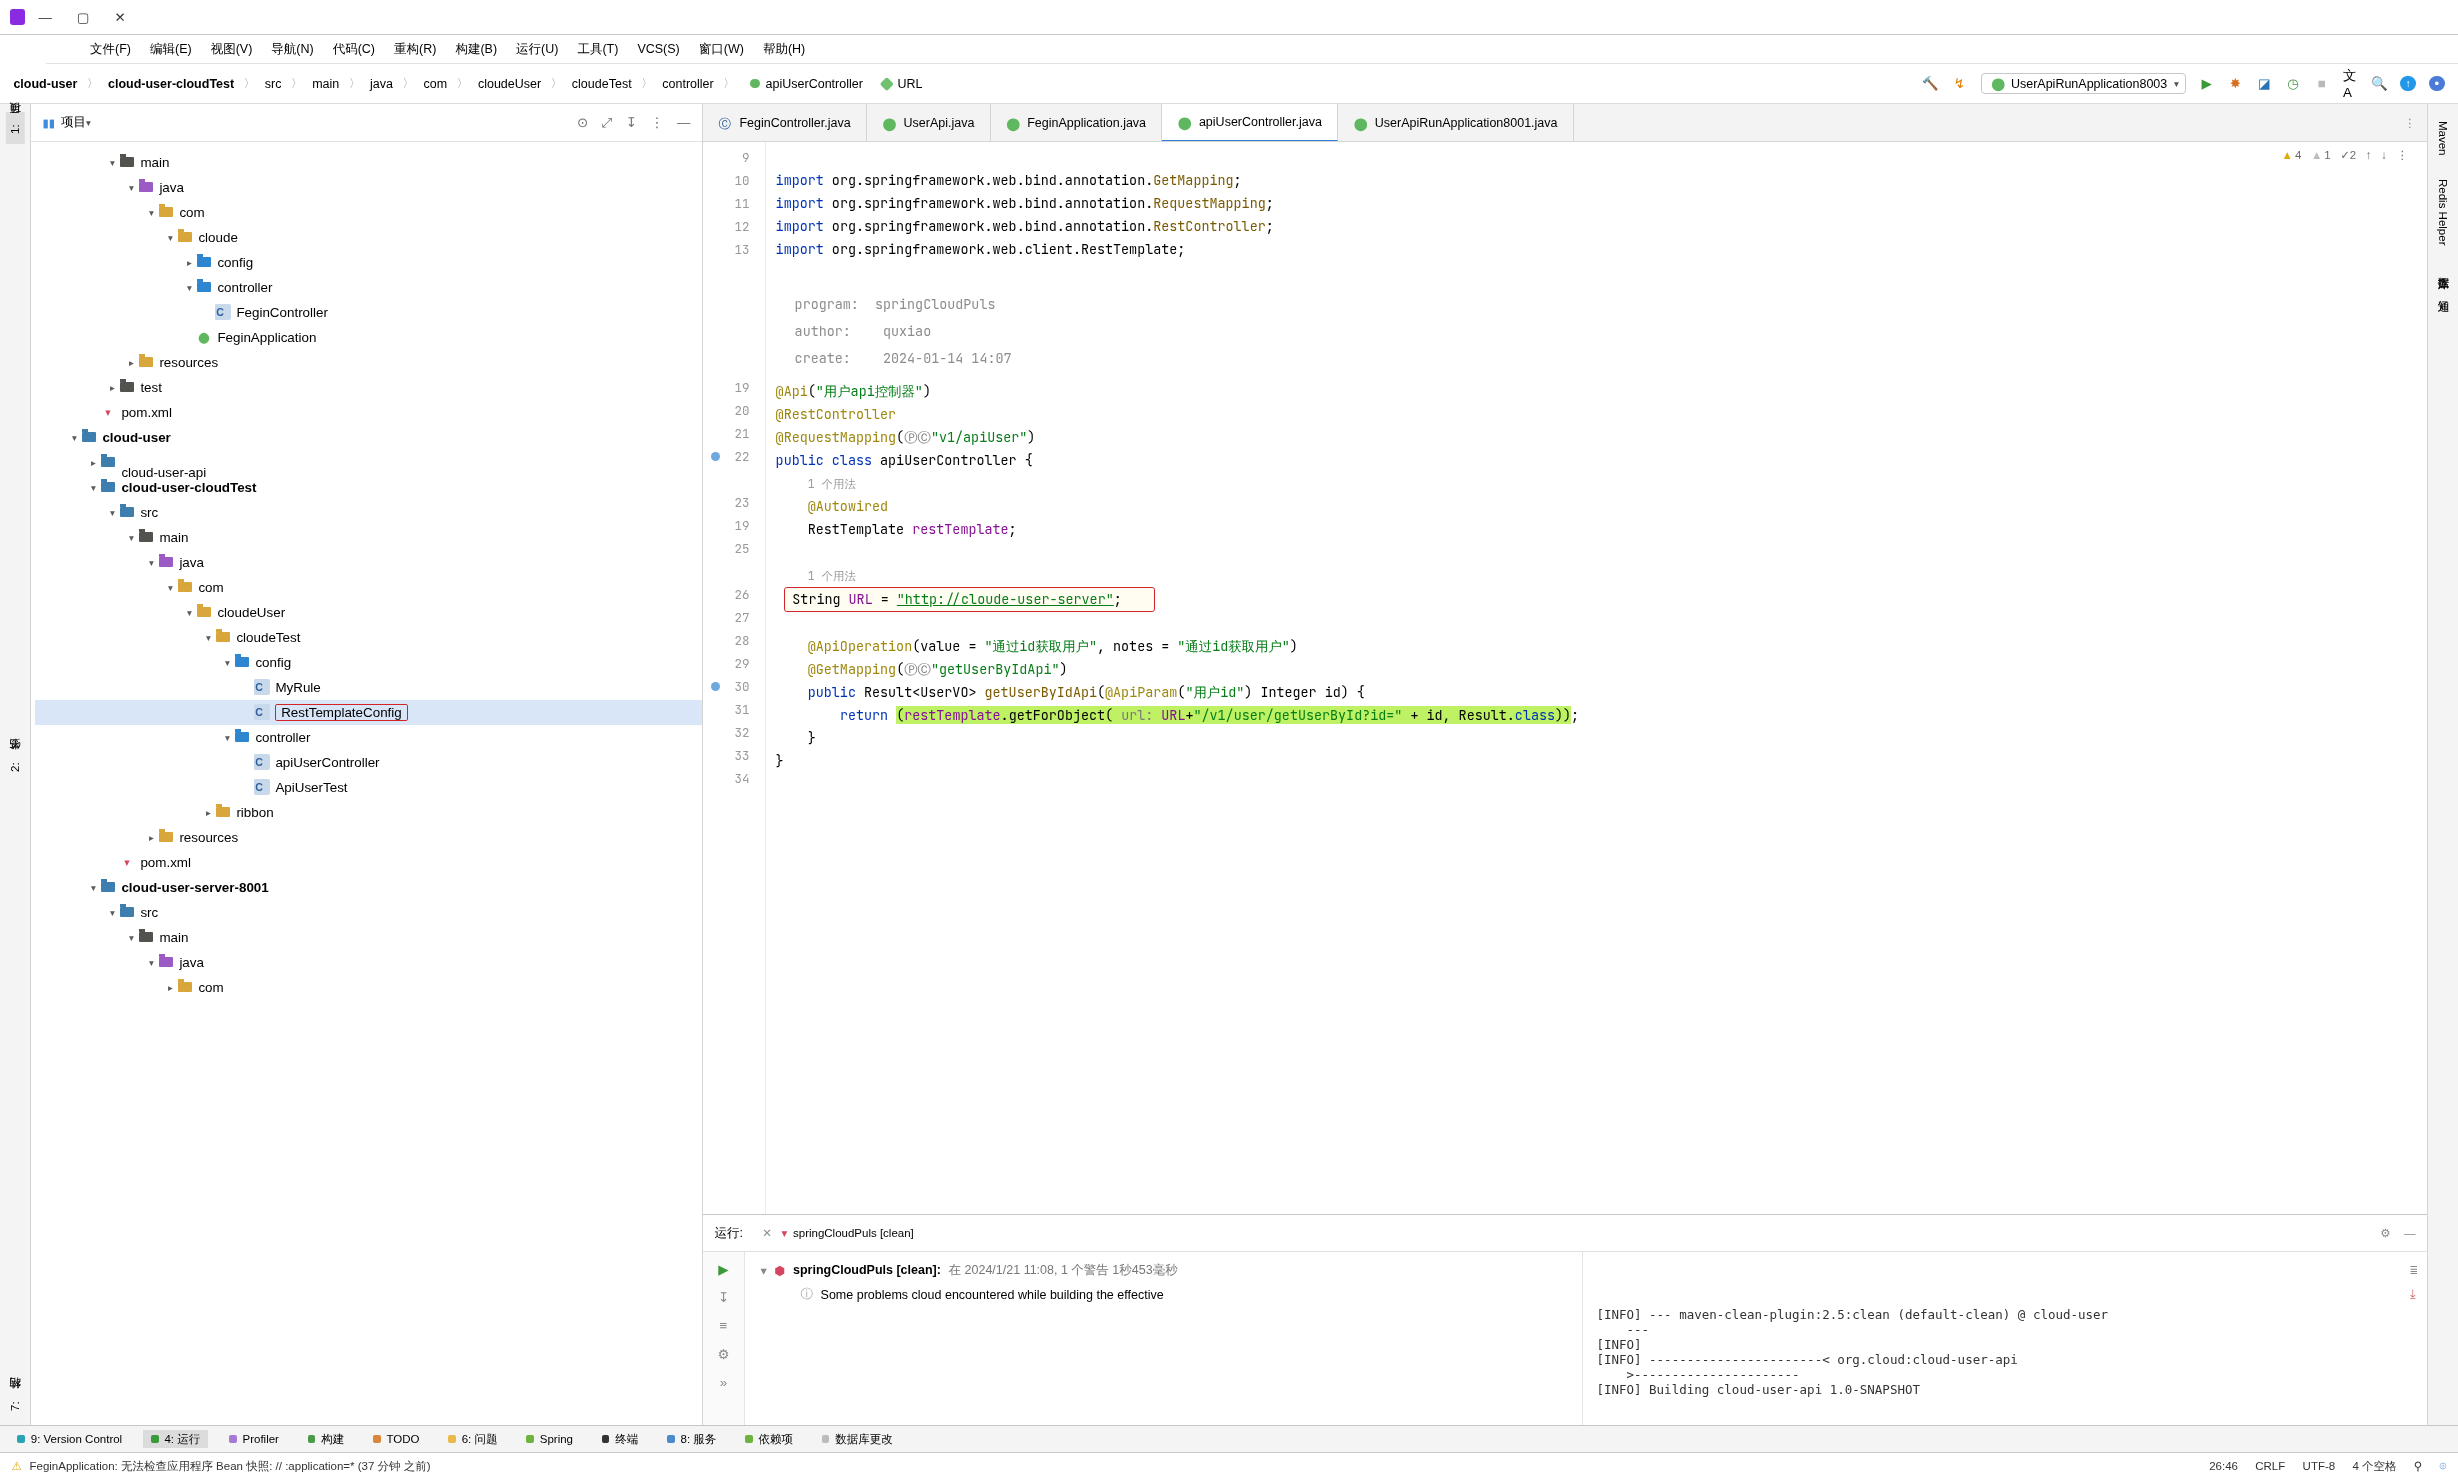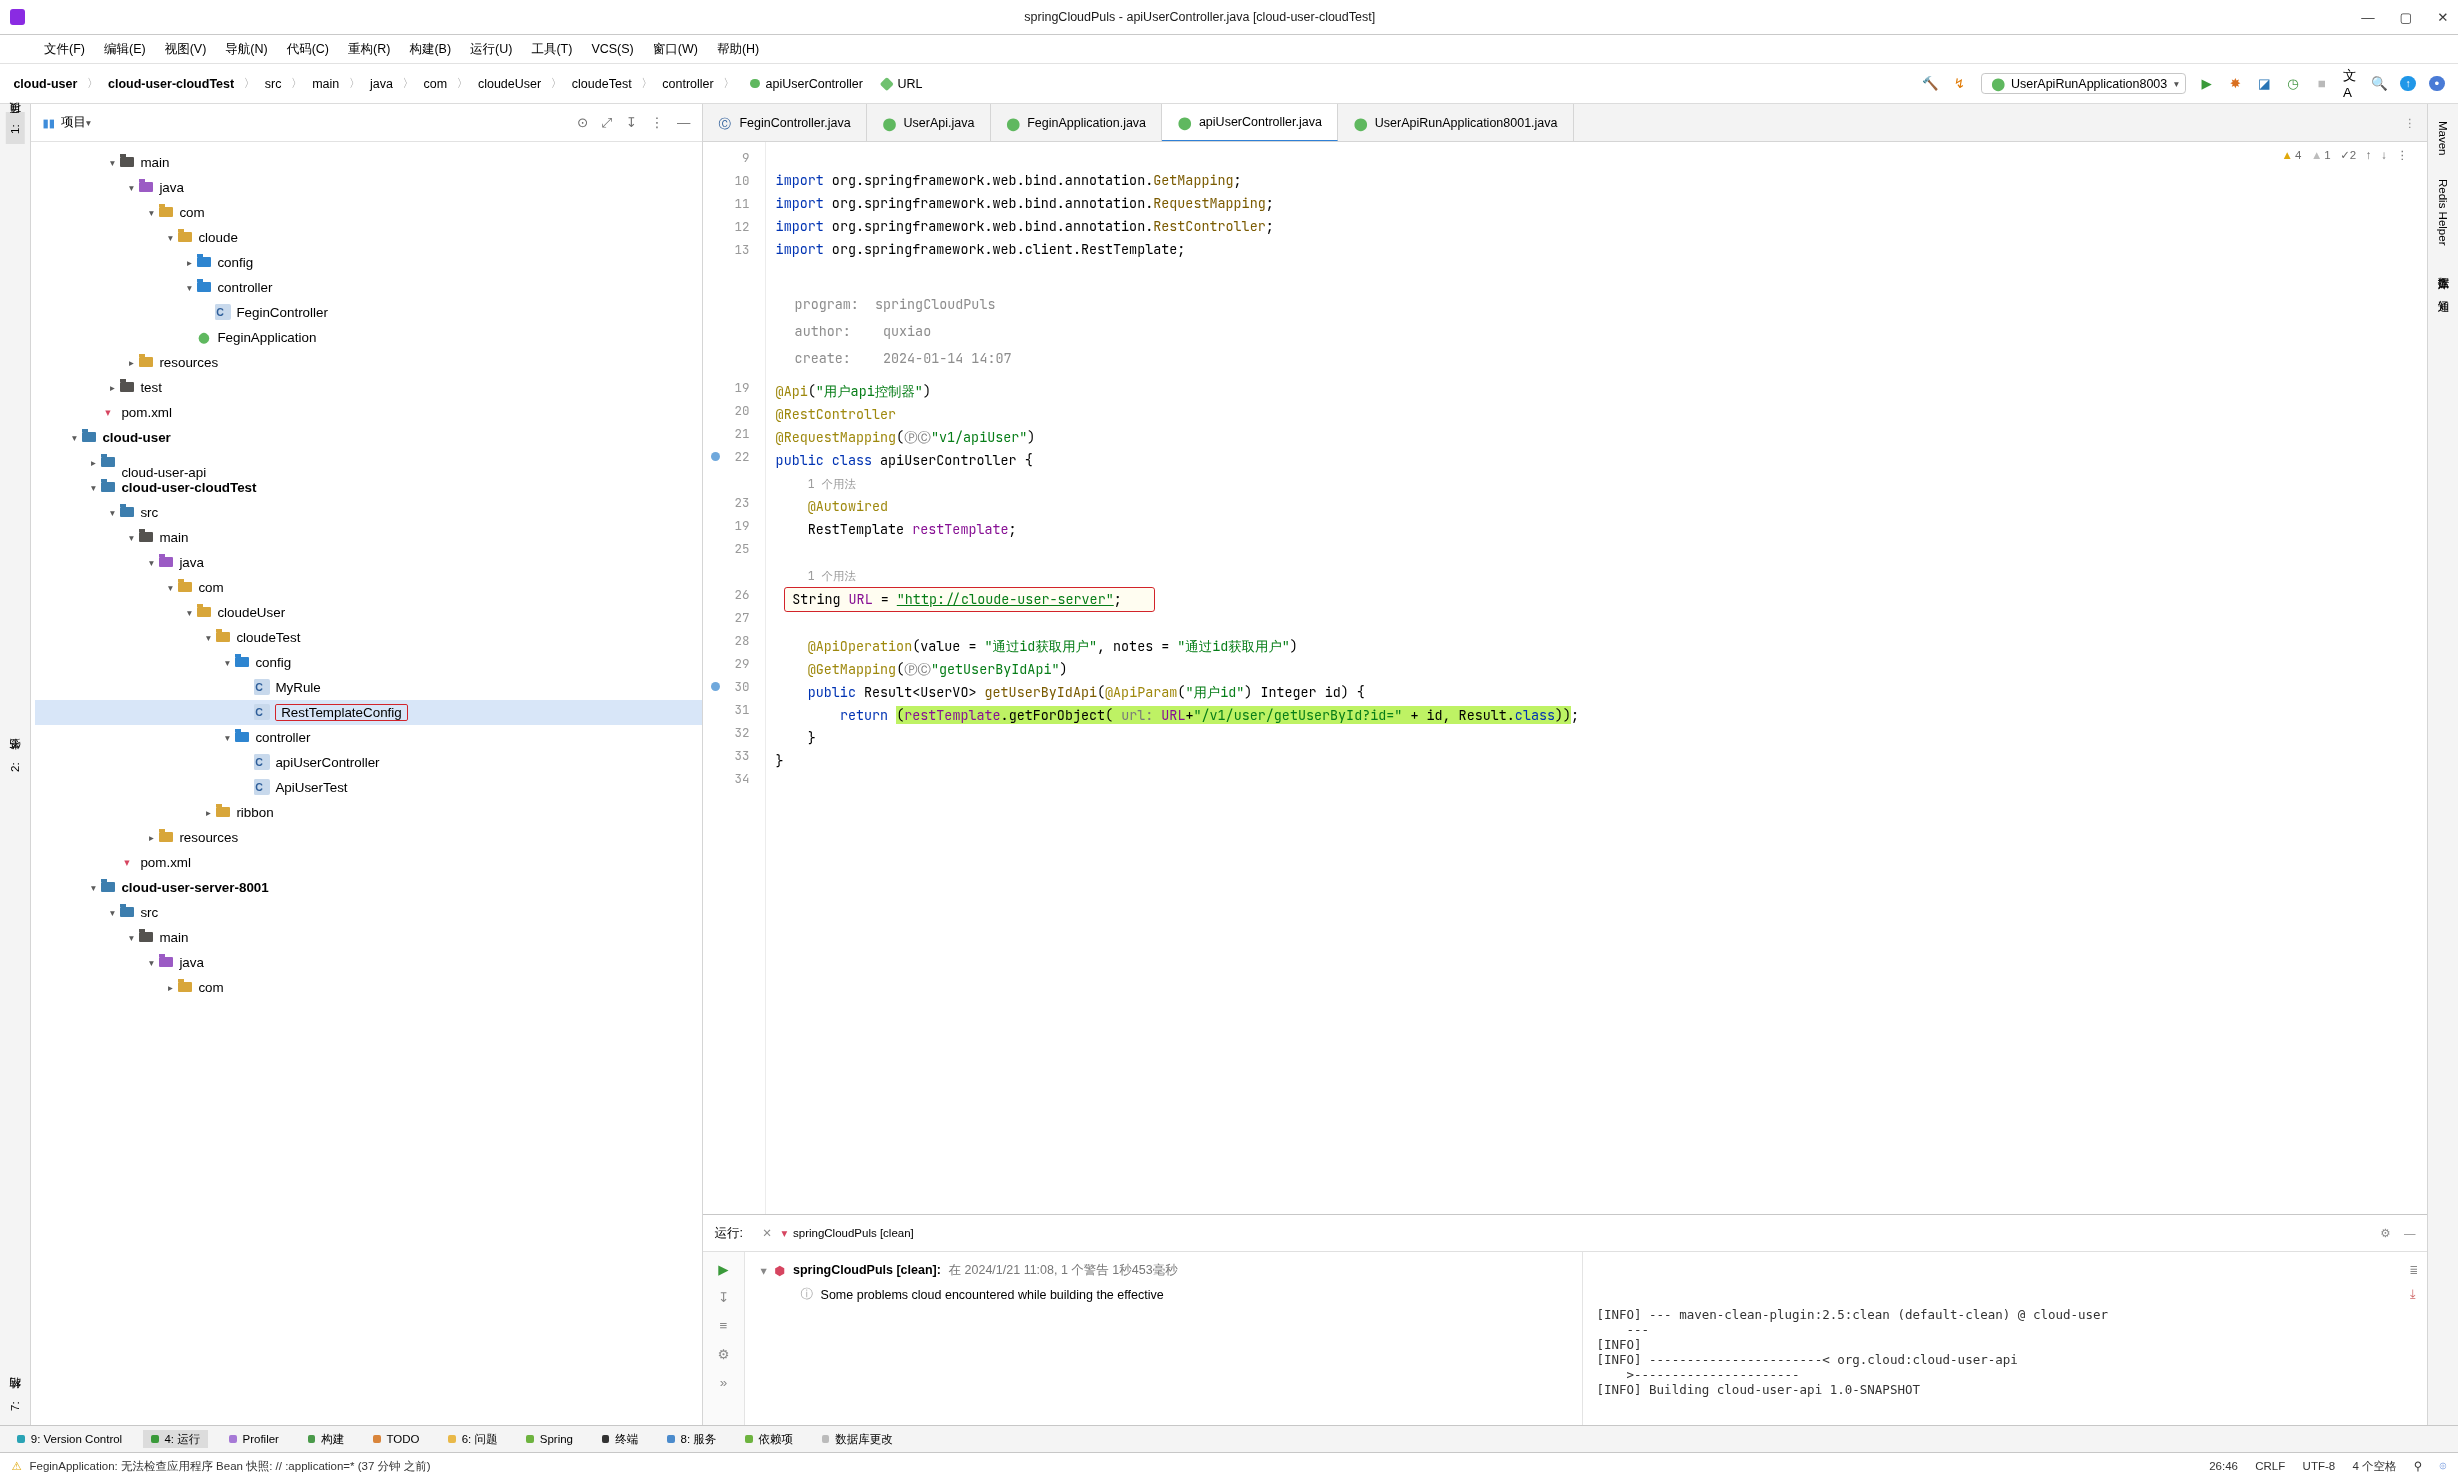--- a/index.html
+++ b/index.html
@@ -24,20 +24,21 @@
       flex:1; text-align:center; font-size:12.5px; color:#1a1a1a;
     }
     .win-btns { display:flex; gap:25px; font-size:13.4px; color:#3b3b3b;}
     .win-btns span { cursor:pointer; }
 
     
     .menubar {
       display:flex; align-items:center; height:29px;
       padding:0 13.4px 0 44px; border-bottom:1px solid #e2e2e2;
       font-size:12.5px;
+      margin-left:46px;
     }
     .menubar .menu-item { margin-right:19px; cursor:pointer; }
 
     
     .navbar {
       display:flex; align-items:center; height:40px;
       padding:0 13.4px; border-bottom:1px solid #dcdcdc;
     }
     .navbar .crumb { font-size:12.5px; margin-right:9.6px; cursor:pointer; }
     .navbar .crumb-sep { color:#999; margin-right:9.6px; }
@@ -232,21 +233,20 @@
       font-size:11.5px; color:#333;
     }
     .status .spacer { flex:1; }
     .status .seg { margin-left:17.3px; }
   </style>
 </head>
 <body>
 
 <div class="titlebar">
   <div class="app-icon"></div>
-  <div class="title">springCloudPuls - apiUserController.java [cloud-user-cloudTest]</div>
   <div class="win-btns">
     <span>—</span>
     <span>▢</span>
     <span>✕</span>
   </div>
 </div>
 
 <div class="menubar" id="menubar">
     <span class="menu-item">文件(F)</span>
     <span class="menu-item">编辑(E)</span>

